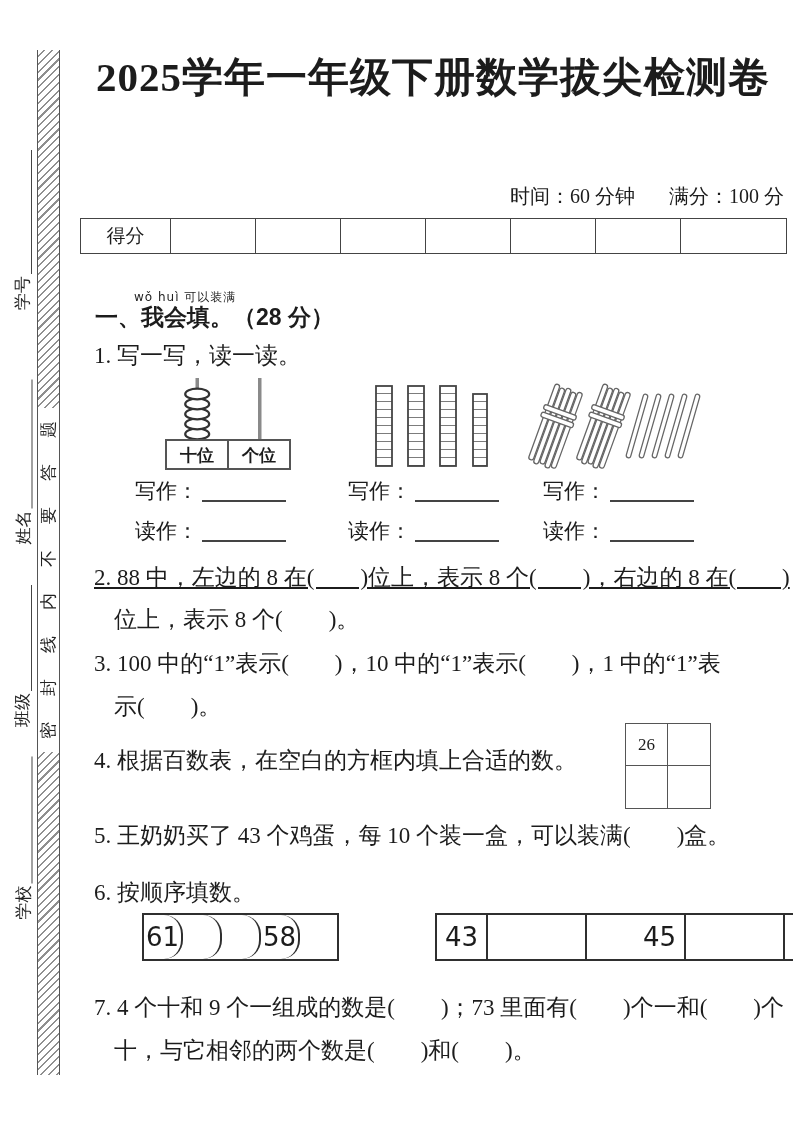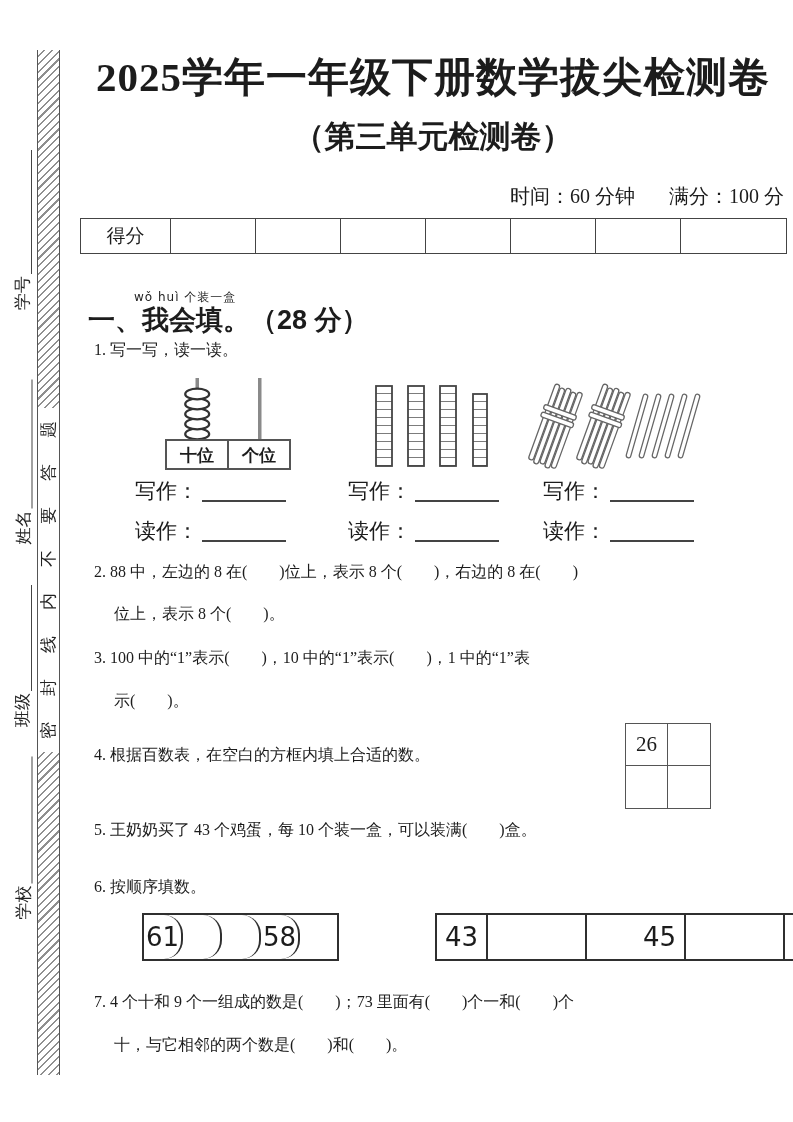--- a/index.html
+++ b/index.html
@@ -32,26 +32,26 @@
             font-size:31px;font-weight:700;}
   .info{position:absolute;top:183px;right:2px;font-size:20px;white-space:nowrap;}
   .info .gap{display:inline-block;width:34px;}
 
   .score-table{position:absolute;top:218px;left:0;width:706px;border-collapse:collapse;
                table-layout:fixed;font-size:19px;}
   .score-table td{border:1.5px solid #444;height:34px;text-align:center;padding:0;}
 
   .pinyin{position:absolute;left:54px;top:289px;font-family:"DejaVu Sans",sans-serif;
           font-size:12px;letter-spacing:1px;color:#222;}
-  .sec-heading{position:absolute;left:8px;top:302px;font-size:27px;font-weight:700;
+  .sec-heading{position:absolute;left:15px;top:302px;font-size:23px;font-weight:700;
                font-family:"Liberation Sans","DejaVu Sans",sans-serif;white-space:nowrap;text-align:center;}
 
-  .q{position:absolute;font-size:16px;white-space:nowrap;}
+  .q{position:absolute;font-size:23px;white-space:nowrap;}
   .q1-text{left:14px;top:340px;}
-  .q2-l1{left:14px;top:562px;}
+  .q2-l1{left:14px;top:562px;text-decoration:underline;}
   .q2-l2{left:34px;top:604px;}
   .q3-l1{left:14px;top:648px;}
   .q3-l2{left:34px;top:691px;}
   .q4-t{left:14px;top:745px;}
   .q5-t{left:14px;top:820px;}
   .q6-t{left:14px;top:867px;margin-top:10px;}
   .q7-l1{left:14px;top:992px;}
   .q7-l2{left:34px;top:1035px;}
 
   .img-abacus{position:absolute;left:78px;top:376px;}
@@ -61,21 +61,21 @@
 
   .wr{position:absolute;font-size:21px;white-space:nowrap;}
   .blank{display:inline-block;width:84px;border-bottom:2px solid #444;height:1em;
          vertical-align:-4px;margin-left:4px;}
   .wr-w1{left:55px;top:477px;}  .wr-w2{left:268px;top:477px;}  .wr-w3{left:463px;top:477px;}
   .wr-r1{left:55px;top:517px;}  .wr-r2{left:268px;top:517px;}  .wr-r3{left:463px;top:517px;}
 
   .grid4{position:absolute;left:545px;top:723px;display:grid;
          grid-template-columns:42px 42px;grid-template-rows:42px 42px;
          border:1.5px solid #555;background:#fff;}
-  .gcell{display:flex;align-items:center;justify-content:center;font-size:21px;
+  .gcell{display:flex;align-items:center;justify-content:center;font-size:17px;
          border-right:1.5px solid #555;border-bottom:1.5px solid #555;}
   .gcell:nth-child(2n){border-right:none;}
   .gcell:nth-child(3),.gcell:nth-child(4){border-bottom:none;}
 
   .strip{position:absolute;display:flex;border:2px solid #2f2f2f;background:#fff;}
   .strip1{left:62px;top:913px;}
   .strip2{left:355px;top:913px;gap:48px;}
   .scell{height:44px;display:flex;align-items:center;justify-content:center;
          border-right:2px solid #2f2f2f;font-family:"DejaVu Sans",sans-serif;font-size:26px;}
   .scell:last-child{border-right:none;}
@@ -113,21 +113,20 @@
     <div class="seal-char">内</div>
     <div class="seal-char">线</div>
     <div class="seal-char">封</div>
     <div class="seal-char">密</div>
     <div class="hatch hatch-bottom"></div>
   </div>
 
   <div class="content">
 
     <h1 class="title">2025学年一年级下册数学拔尖检测卷</h1>
-    <h2 class="subtitle">（第三单元检测卷）</h2>
 
     <div class="info">
       <span>时间：60 分钟</span><span class="gap"></span><span>满分：100 分</span>
     </div>
 
     <table class="score-table">
       <colgroup>
         <col style="width:90px">
           <col style="width:85px">
           <col style="width:85px">
@@ -144,21 +143,21 @@
         <td></td>
         <td></td>
         <td></td>
         <td></td>
         <td></td>
         <td></td>
       </tr>
     </tbody>
       </table>
 
-    <div class="pinyin">wǒ huì 个装一盒</div>
+    <div class="pinyin">wǒ huì 可以装满</div>
     <div class="sec-heading">一、我会填。（28 分）</div>
 
     <div class="q q1-text">1. 写一写，读一读。</div>
 
     <svg class="img-abacus" width="140" height="95" viewBox="0 0 140 95">
       <rect x="37.5" y="2" width="3.5" height="62" fill="#8a8a8a"></rect>
       <rect x="100" y="2" width="3.5" height="62" fill="#8a8a8a"></rect>
       <g fill="#fff" stroke="#333" stroke-width="2.2">
         <ellipse cx="39.2" cy="58" rx="12" ry="5.4"></ellipse>
         <ellipse cx="39.2" cy="48" rx="12" ry="5.4"></ellipse>

